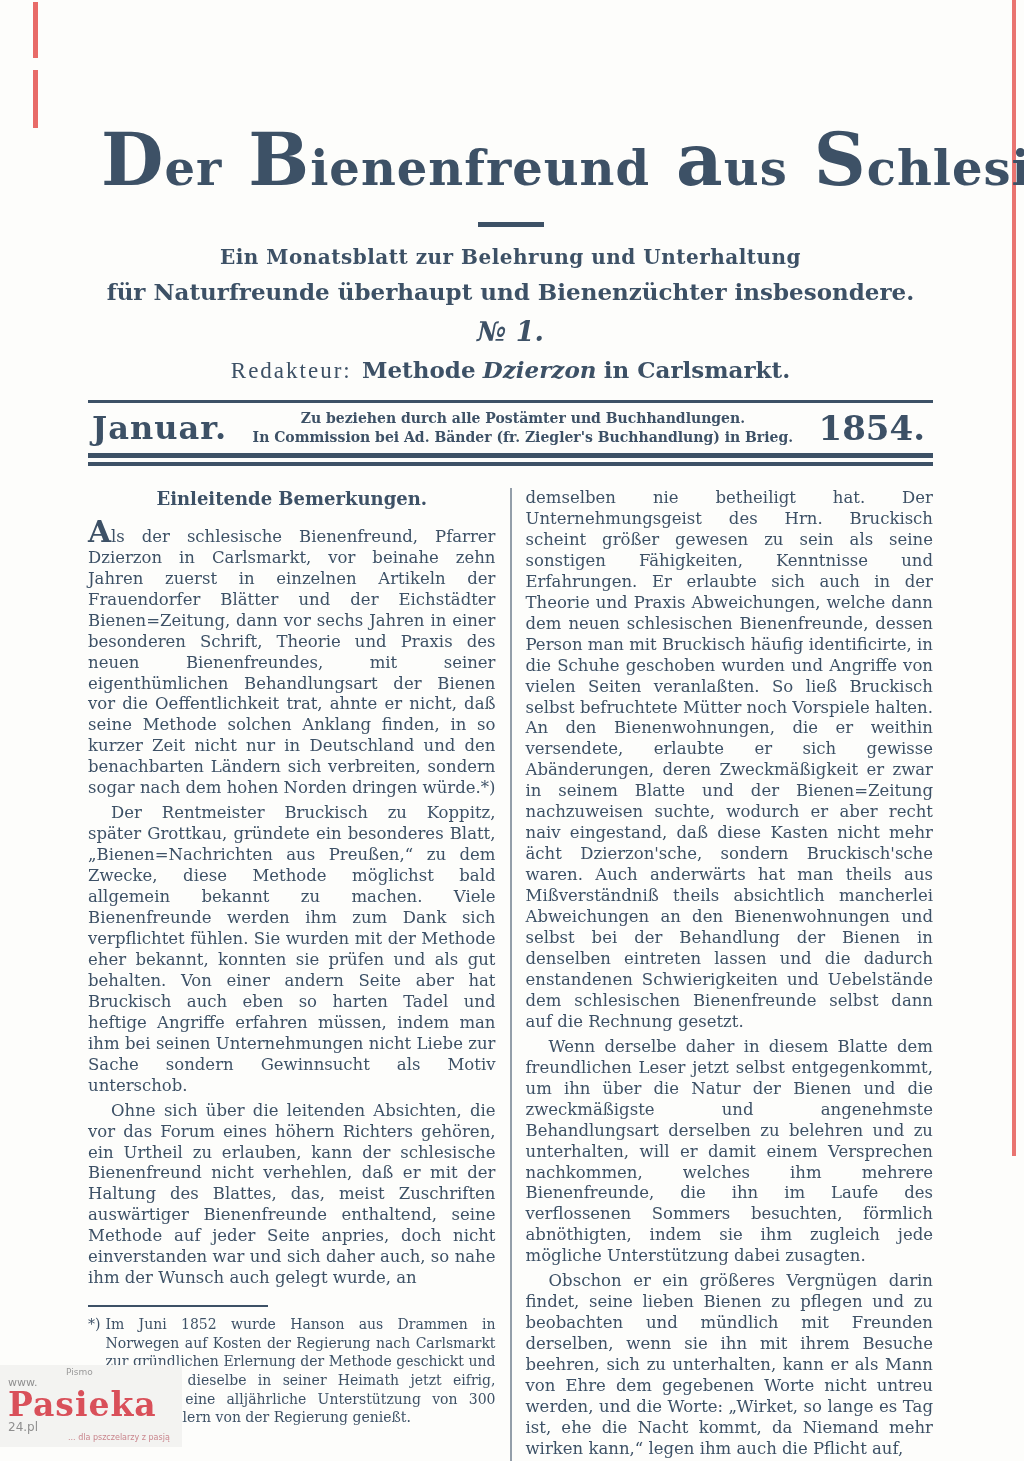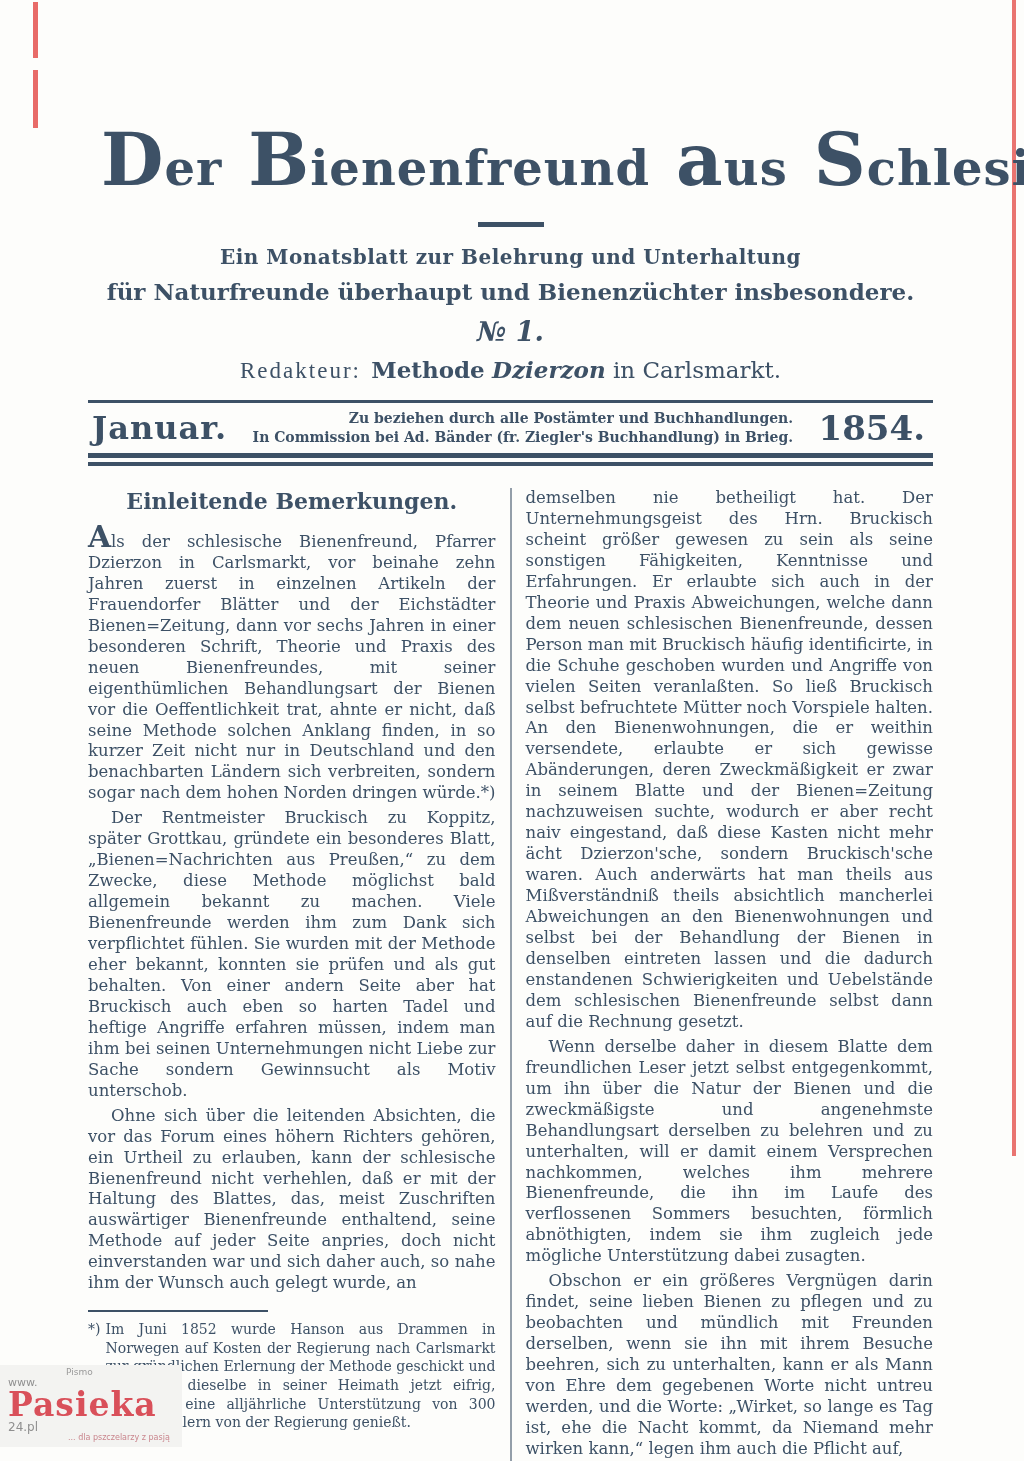--- a/index.html
+++ b/index.html
@@ -24,38 +24,38 @@
   .tw { display:inline-block; margin:0 13px; }
   .tw::first-letter { font-size:1.5em; }
   .title-dash { width:66px; height:5px; background:#3d5166; margin:6px auto 18px; }
   .sub1 { font-size:20px; font-weight:bold; margin-bottom:9px; letter-spacing:.5px;margin-top:16px; }
   .sub2 { font-size:23px; font-weight:bold; margin-bottom:11px;text-align:center; }
   .issue { font-size:27px; font-weight:bold; font-style:italic; margin-bottom:9px; }
   .editor { font-size:23px; margin-bottom:16px; }
   .ed-prefix { letter-spacing:2px; margin-right:3px;font-family:Liberation Serif, serif; }
   .ed-title { font-weight:bold; }
   .ed-name { font-weight:bold; font-style:italic; }
-  .ed-loc { font-weight:normal; }
+  .ed-loc { font-weight:bold; }
 
   
   .rule-thin { height:3px; background:#3d5166; }
   .dateline { display:flex; align-items:center; justify-content:space-between;
               padding:5px 8px 5px 4px; }
   .month { font-size:32px; font-weight:bold; letter-spacing:1px; }
-  .dl-center { text-align:right; font-size:14px; font-weight:bold; line-height:1.35; }
+  .dl-center { text-align:center; font-size:14px; font-weight:bold; line-height:1.35; }
   .year { font-size:34px; font-weight:bold; }
   .rule-double .r1 { height:5px; background:#3d5166; margin-bottom:4px; }
   .rule-double .r2 { height:4px; background:#3d5166; }
 
   
   .body-cols { display:flex; gap:14px; margin-top:22px; }
   .col { flex:1 1 0; min-width:0; text-align:justify;
          font-size:16.5px; line-height:1.27; }
   .col-divider { width:2px; background:rgba(61,81,102,.55); }
-  .art-heading { margin:0 0 10px; text-align:center; font-size:22px; font-weight:bold; }
+  .art-heading { margin:0 0 10px; text-align:center; font-size:18px; font-weight:bold; }
   .col p { margin:0 0 4px; text-indent:1.4em; }
   .col p.first, .col p.cont { text-indent:0; }
   .col p.first::first-letter { font-size:1.8em; font-weight:bold; line-height:.75; }
   .fn-rule { width:180px; height:2px; background:#3d5166; margin:16px 0 8px; }
   .footnote { display:flex; font-size:14px; line-height:1.33; text-align:justify; }
   .fn-marker { flex:0 0 auto; margin-right:5px; }
 
   
   .watermark { position:absolute; left:0; bottom:14px; background:#f3f3f1;
                padding:3px 12px 4px 6px; font-family:"DejaVu Sans", sans-serif; }

